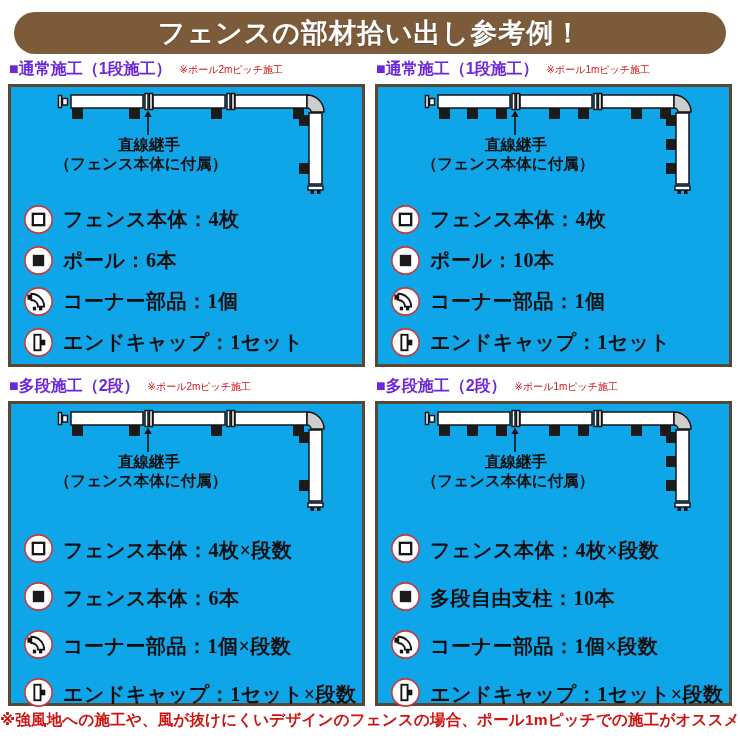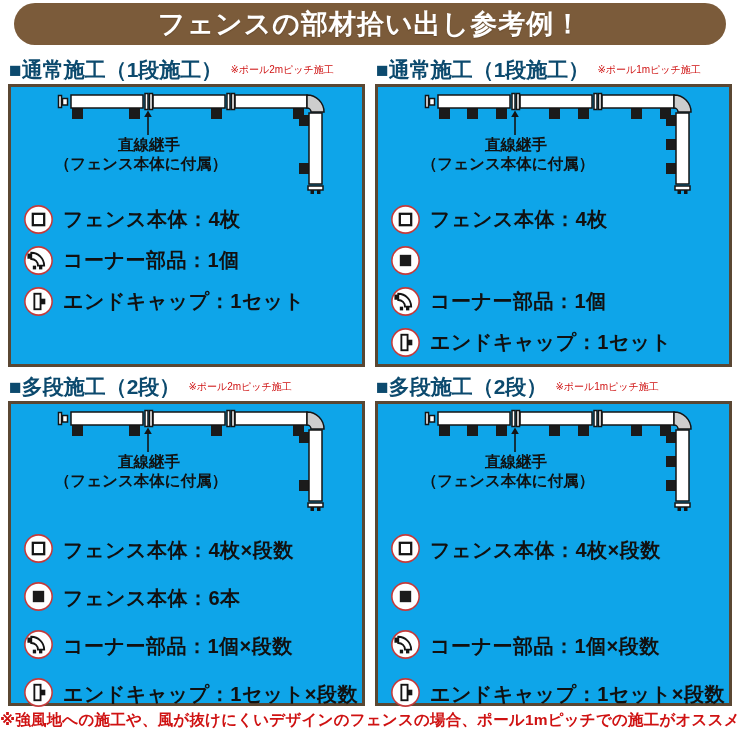--- a/index.html
+++ b/index.html
@@ -8,50 +8,50 @@
     --red:#cf1212;
     --circle-red:#c43a3a;
     --ink:#141414;
   }
   *{box-sizing:border-box;margin:0;padding:0;}
   html,body{background:#ffffff;}
   body{font-family:"Liberation Sans","DejaVu Sans",sans-serif;}
   .page{position:relative;width:740px;height:740px;background:#ffffff;overflow:hidden;}
 
   .title-bar{
-    position:absolute;left:14px;top:3px;width:712px;height:42px;
+    position:absolute;left:14px;top:12px;width:712px;height:42px;
     background:var(--brown-title);border-radius:22px;
     display:flex;align-items:center;justify-content:center;
     color:#ffffff;font-size:27px;font-weight:bold;letter-spacing:1px;
     text-shadow:0 1px 1px rgba(60,40,20,.35);
   }
 
   .quadrant{position:absolute;width:357px;}
   .q0{left:8px;top:55px;}
   .q1{left:375px;top:55px;}
   .q2{left:8px;top:372px;}
   .q3{left:375px;top:372px;}
 
   .quad-header{height:29px;display:flex;align-items:center;gap:8px;padding-left:1px;white-space:nowrap;}
-  .quad-title{font-size:21px;font-weight:bold;color:#0c4a6e;}
+  .quad-title{font-size:16px;font-weight:bold;color:#6d28d9;}
   .quad-note{font-size:10px;font-weight:normal;color:var(--red);}
 
   .quad-box{border:3px solid var(--brown-border);background:#0ea5e9;}
   .q0 .quad-box,.q1 .quad-box{height:283px;}
   .q2 .quad-box,.q3 .quad-box{height:305px;}
 
   .diagram{width:347px;height:108px;margin:2px auto 0;}
 
   .parts-list{list-style:none;padding:2px 0 0 12px;}
   .part-row{display:flex;align-items:center;gap:9px;}
   .q0 .part-row,.q1 .part-row{height:41px;}
   .q2 .part-row,.q3 .part-row{height:48px;align-items:flex-end;}
   .part-icon{width:31px;height:31px;flex:0 0 31px;}
   .part-icon svg{width:31px;height:31px;display:block;}
-  .part-label{font-size:20px;font-weight:bold;color:#111;letter-spacing:.5px;white-space:nowrap;}
+  .part-label{font-size:20px;font-weight:bold;color:#111;letter-spacing:.5px;white-space:nowrap;font-family:Liberation Serif, serif;}
 
   .footer-note{
     position:absolute;left:0;top:710px;width:740px;text-align:center;
     color:var(--red);font-size:15.5px;font-weight:bold;letter-spacing:.2px;white-space:nowrap;
   }
 </style>
 </head>
 <body>
 
 <div class="page">
@@ -96,20 +96,29 @@
         </div>
       <ul class="parts-list">
         <li class="part-row">
           <span class="part-icon">
               <svg viewBox="0 0 30 30" xmlns="http://www.w3.org/2000/svg">
                 <circle cx="15" cy="15" r="13.2" fill="#fff" stroke="#c43a3a" stroke-width="1.5"></circle>
                 <rect x="9.5" y="9.5" width="11" height="11" fill="#fff" stroke="#141414" stroke-width="2.2"></rect>
               </svg>
             </span>
           <span class="part-label">フェンス本体：4枚</span>
+        </li>
+        <li class="part-row">
+          <span class="part-icon">
+              <svg viewBox="0 0 30 30" xmlns="http://www.w3.org/2000/svg">
+                <circle cx="15" cy="15" r="13.2" fill="#fff" stroke="#c43a3a" stroke-width="1.5"></circle>
+                <rect x="9.5" y="9.5" width="11" height="11" fill="#1b1b1b"></rect>
+              </svg>
+            </span>
+          <span class="part-label">ポール：6本</span>
         </li>
         <li class="part-row">
           <span class="part-icon">
               <svg viewBox="0 0 30 30" xmlns="http://www.w3.org/2000/svg">
                 <circle cx="15" cy="15" r="13.2" fill="#fff" stroke="#c43a3a" stroke-width="1.5"></circle>
                 <path d="M8,7.5 A12.5,12.5 0 0 1 20.5,20 L14.5,20 A6.5,6.5 0 0 0 8,13.5 Z" fill="#fff" stroke="#141414" stroke-width="1.8"></path>
                 <rect x="9.5" y="20" width="3.2" height="3.6" fill="#141414"></rect>
                 <rect x="15.5" y="20" width="3.2" height="3.6" fill="#141414"></rect>
                 <rect x="4.3" y="8.3" width="3.6" height="5" fill="#141414"></rect>
               </svg>
@@ -178,20 +187,21 @@
             </span>
           <span class="part-label">フェンス本体：4枚</span>
         </li>
         <li class="part-row">
           <span class="part-icon">
               <svg viewBox="0 0 30 30" xmlns="http://www.w3.org/2000/svg">
                 <circle cx="15" cy="15" r="13.2" fill="#fff" stroke="#c43a3a" stroke-width="1.5"></circle>
                 <rect x="9.5" y="9.5" width="11" height="11" fill="#1b1b1b"></rect>
               </svg>
             </span>
+          <span class="part-label">ポール：10本</span>
         </li>
         <li class="part-row">
           <span class="part-icon">
               <svg viewBox="0 0 30 30" xmlns="http://www.w3.org/2000/svg">
                 <circle cx="15" cy="15" r="13.2" fill="#fff" stroke="#c43a3a" stroke-width="1.5"></circle>
                 <path d="M8,7.5 A12.5,12.5 0 0 1 20.5,20 L14.5,20 A6.5,6.5 0 0 0 8,13.5 Z" fill="#fff" stroke="#141414" stroke-width="1.8"></path>
                 <rect x="9.5" y="20" width="3.2" height="3.6" fill="#141414"></rect>
                 <rect x="15.5" y="20" width="3.2" height="3.6" fill="#141414"></rect>
                 <rect x="4.3" y="8.3" width="3.6" height="5" fill="#141414"></rect>
               </svg>
@@ -339,20 +349,21 @@
             </span>
           <span class="part-label">フェンス本体：4枚×段数</span>
         </li>
         <li class="part-row">
           <span class="part-icon">
               <svg viewBox="0 0 30 30" xmlns="http://www.w3.org/2000/svg">
                 <circle cx="15" cy="15" r="13.2" fill="#fff" stroke="#c43a3a" stroke-width="1.5"></circle>
                 <rect x="9.5" y="9.5" width="11" height="11" fill="#1b1b1b"></rect>
               </svg>
             </span>
+          <span class="part-label">多段自由支柱：10本</span>
         </li>
         <li class="part-row">
           <span class="part-icon">
               <svg viewBox="0 0 30 30" xmlns="http://www.w3.org/2000/svg">
                 <circle cx="15" cy="15" r="13.2" fill="#fff" stroke="#c43a3a" stroke-width="1.5"></circle>
                 <path d="M8,7.5 A12.5,12.5 0 0 1 20.5,20 L14.5,20 A6.5,6.5 0 0 0 8,13.5 Z" fill="#fff" stroke="#141414" stroke-width="1.8"></path>
                 <rect x="9.5" y="20" width="3.2" height="3.6" fill="#141414"></rect>
                 <rect x="15.5" y="20" width="3.2" height="3.6" fill="#141414"></rect>
                 <rect x="4.3" y="8.3" width="3.6" height="5" fill="#141414"></rect>
               </svg>

